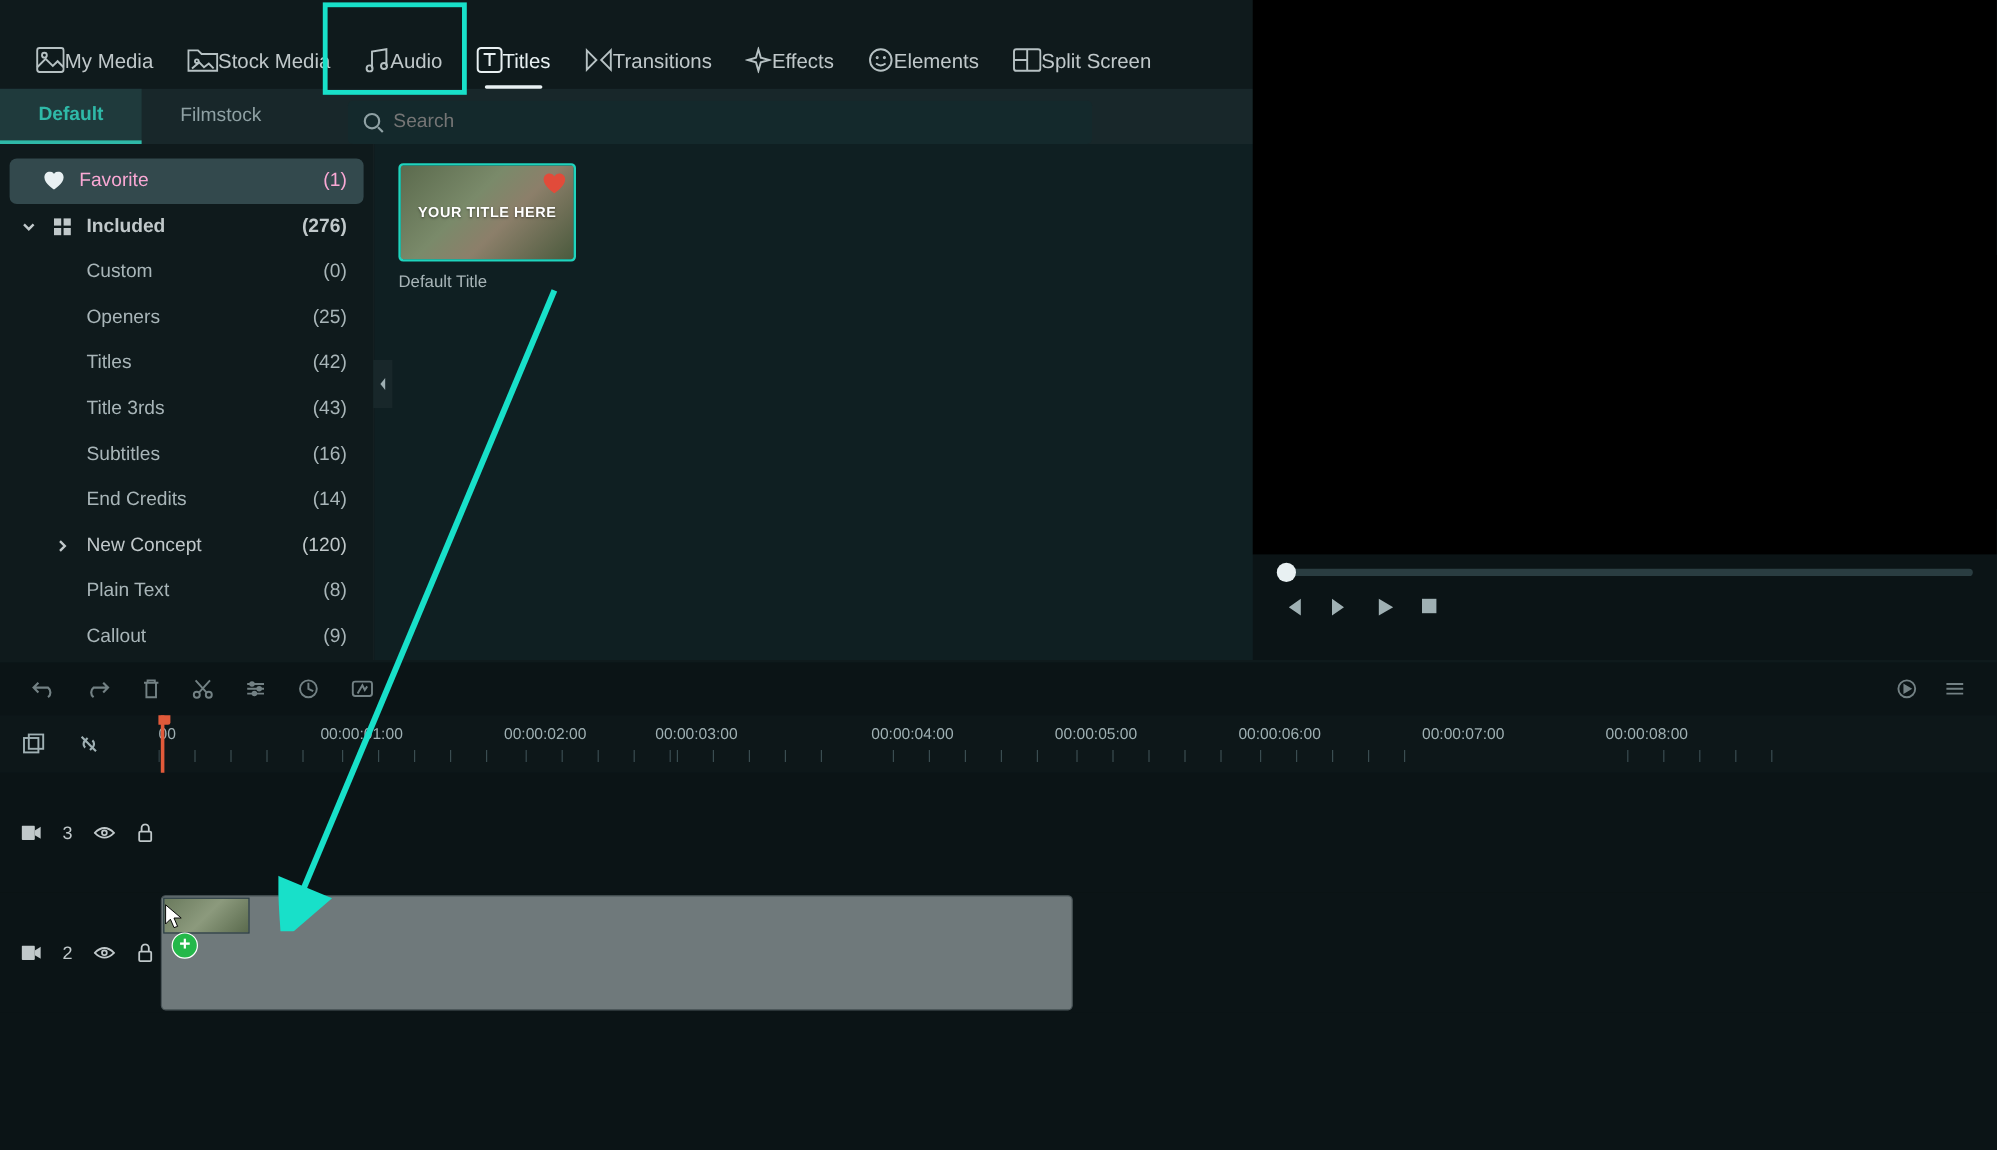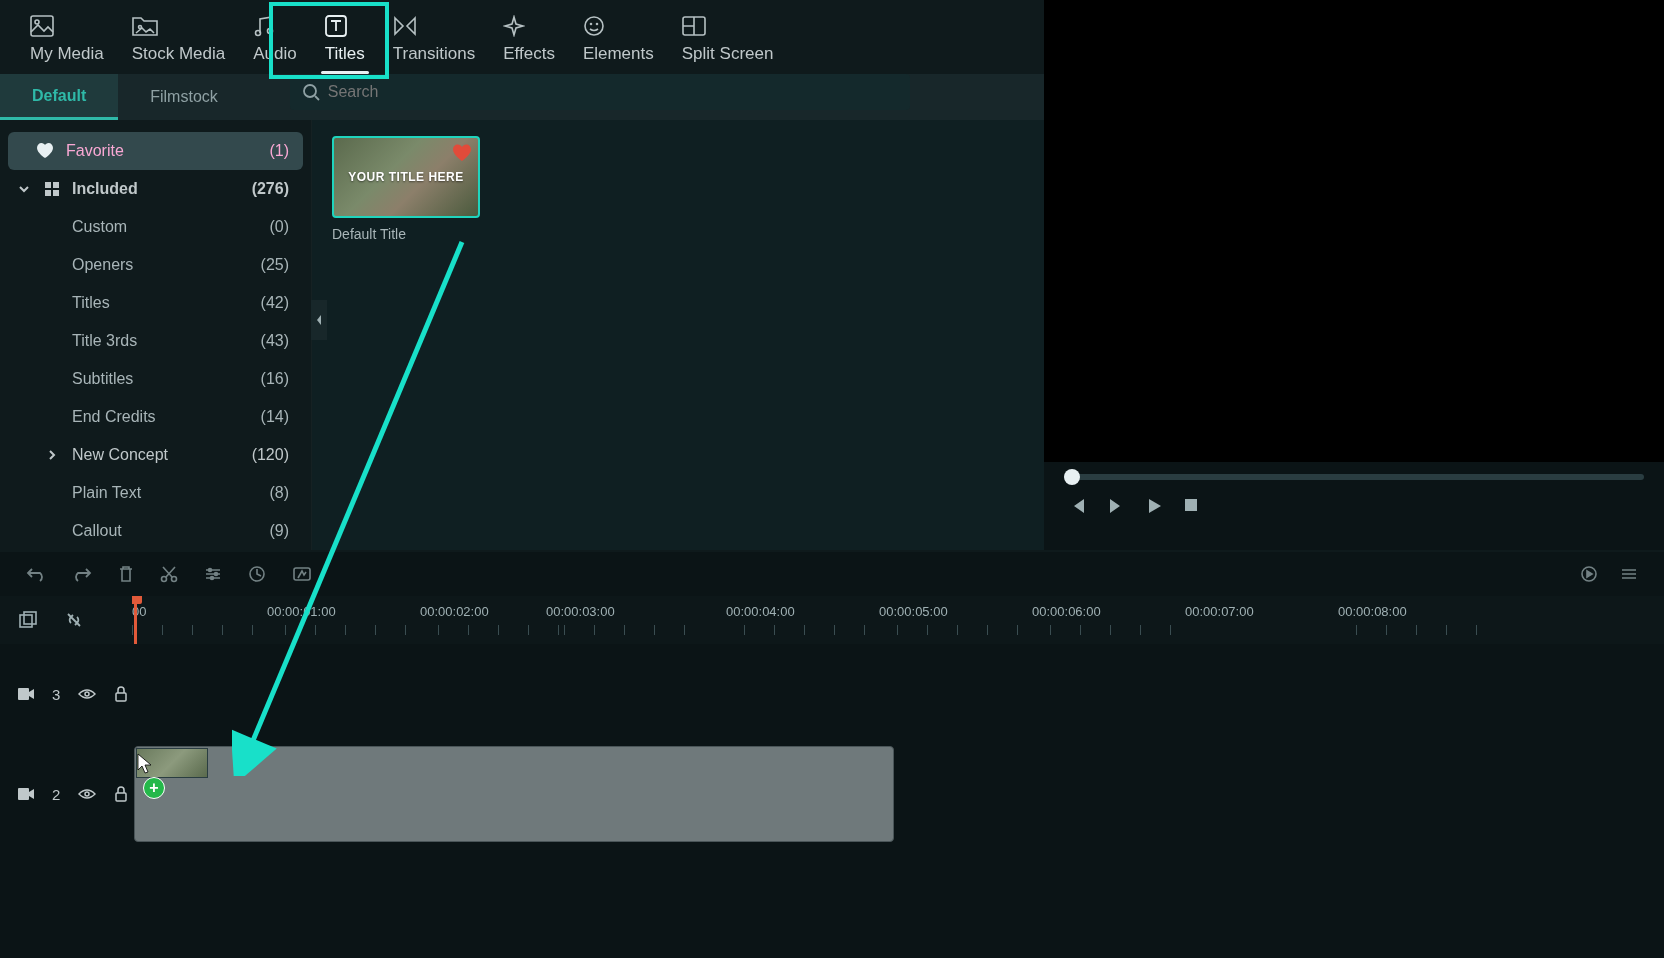--- a/index.html
+++ b/index.html
@@ -17,22 +17,22 @@
   
   .topnav {
     display: flex;
     align-items: flex-end;
     padding: 0 16px;
     height: 74px;
     position: relative;
   }
   .topnav-item {
     display: flex;
-    flex-direction: column;
-    align-items: flex-start;
+    flex-direction: row;
+    align-items: center;
     padding: 6px 14px 10px 14px;
     cursor: pointer;
     position: relative;
   }
   .topnav-item .icon { height: 28px; display:flex; align-items:center; justify-content:center; }
   .topnav-item .label { margin-top: 4px; font-size: 17px; }
   .topnav-item.active { color: #e8f0f2; }
   .topnav-item.active .underline {
     position:absolute; bottom:0; left:50%; transform:translateX(-50%);
     width: 48px; height:3px; background:#e8f0f2; border-radius:2px;
@@ -43,21 +43,21 @@
   }
   .export-btn {
     position:absolute; right:24px; top:18px;
     background:#2a3d41; color:#98a2a4; border-radius:22px;
     padding:10px 24px; display:flex; align-items:center; gap:10px;
     font-size:18px; font-weight:600;
   }
 
   
   .subbar {
-    height: 46px; display:flex; align-items:flex-start;
+    height: 46px; display:flex; align-items:flex-end;
     background:#18272a;
   }
   .subtabs { display:flex; height:100%; }
   .subtab {
     padding:0 32px; display:flex; align-items:center; font-size:16px; cursor:pointer;
     color:#8fa1a4;
   }
   .subtab.active {
     background:#1f3a3c; color:#2fb9a8; border-bottom:3px solid #2fb9a8; font-weight:600;
   }

